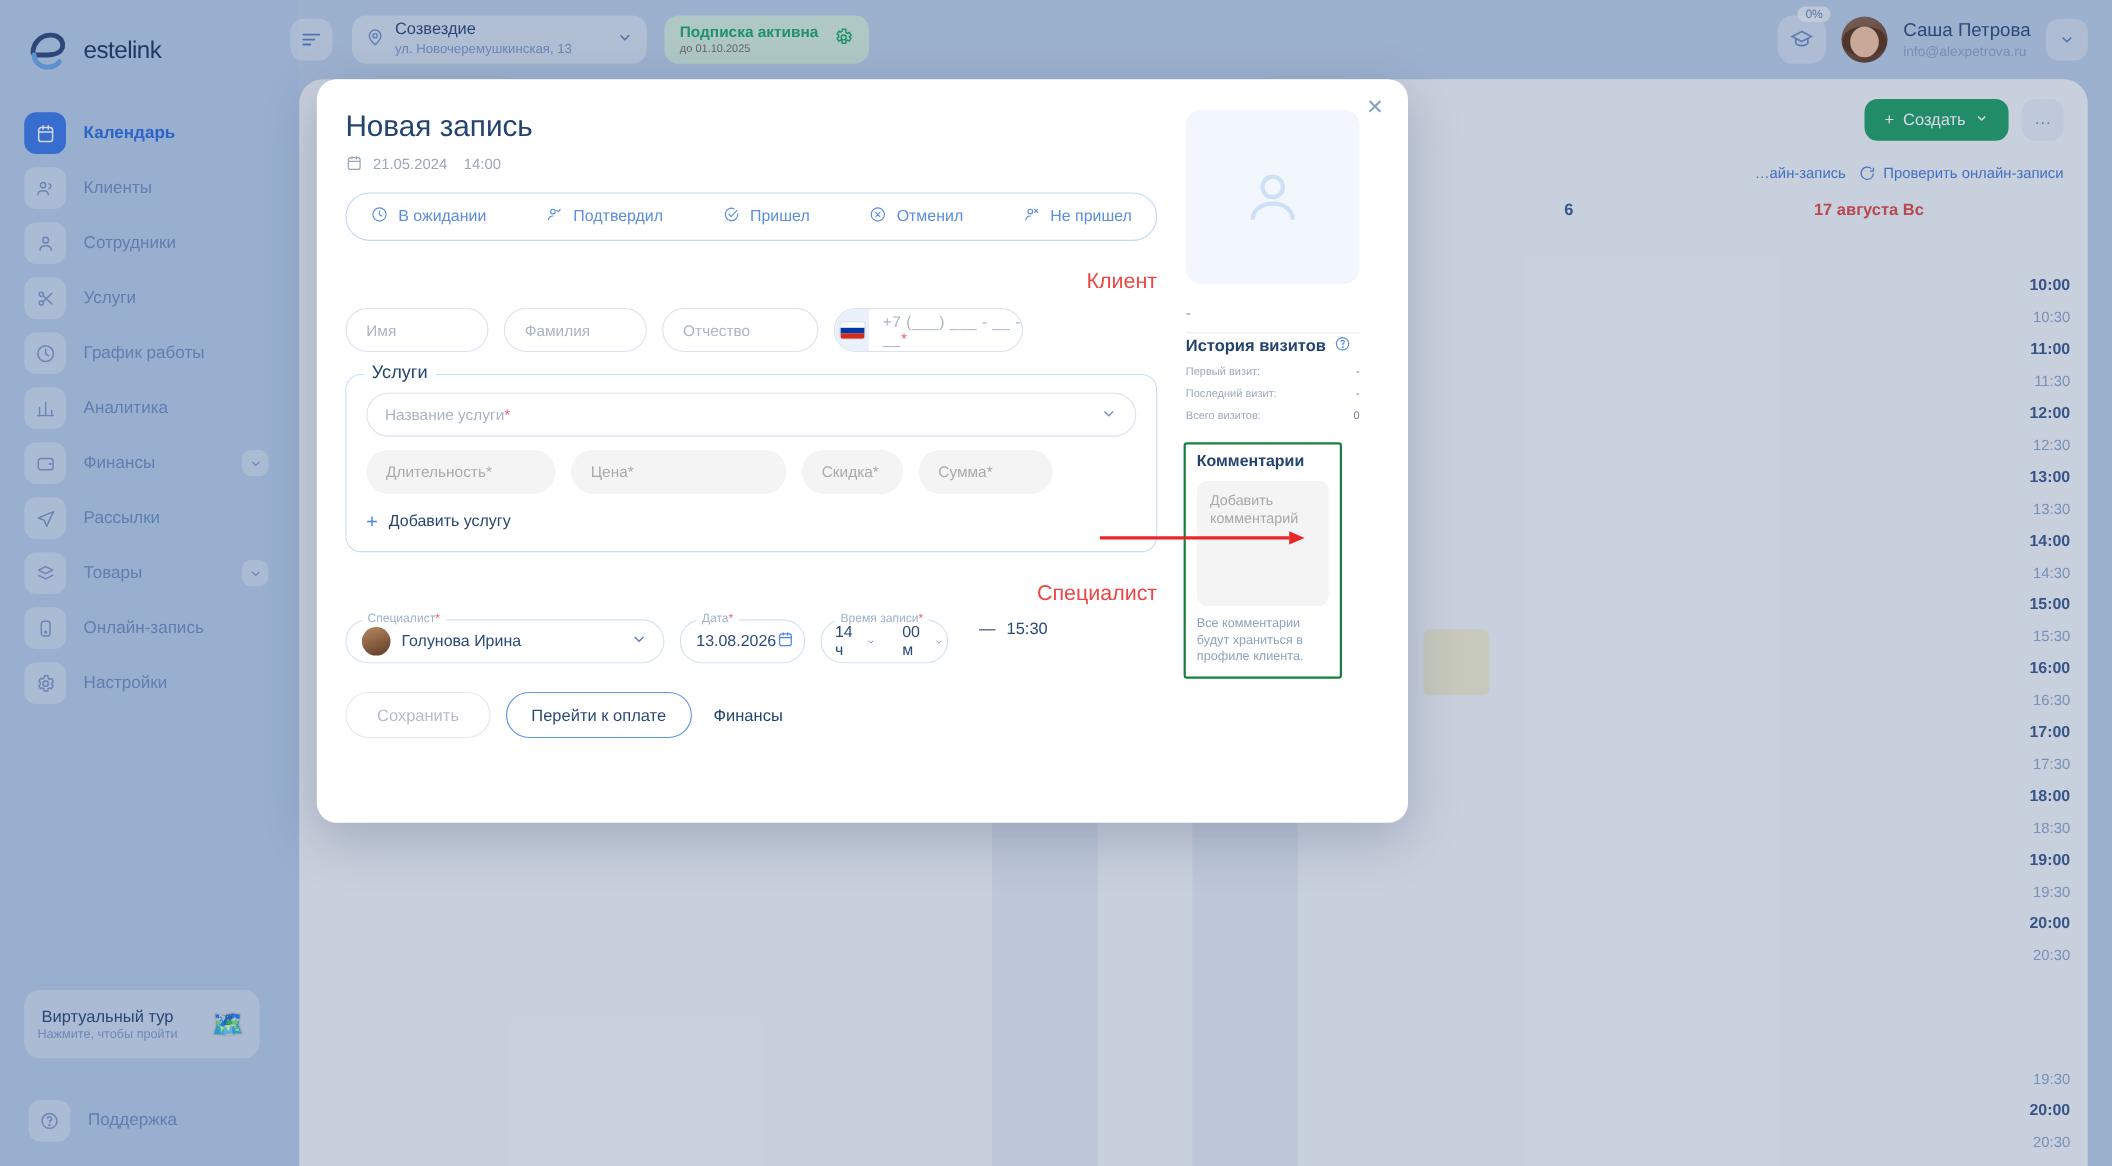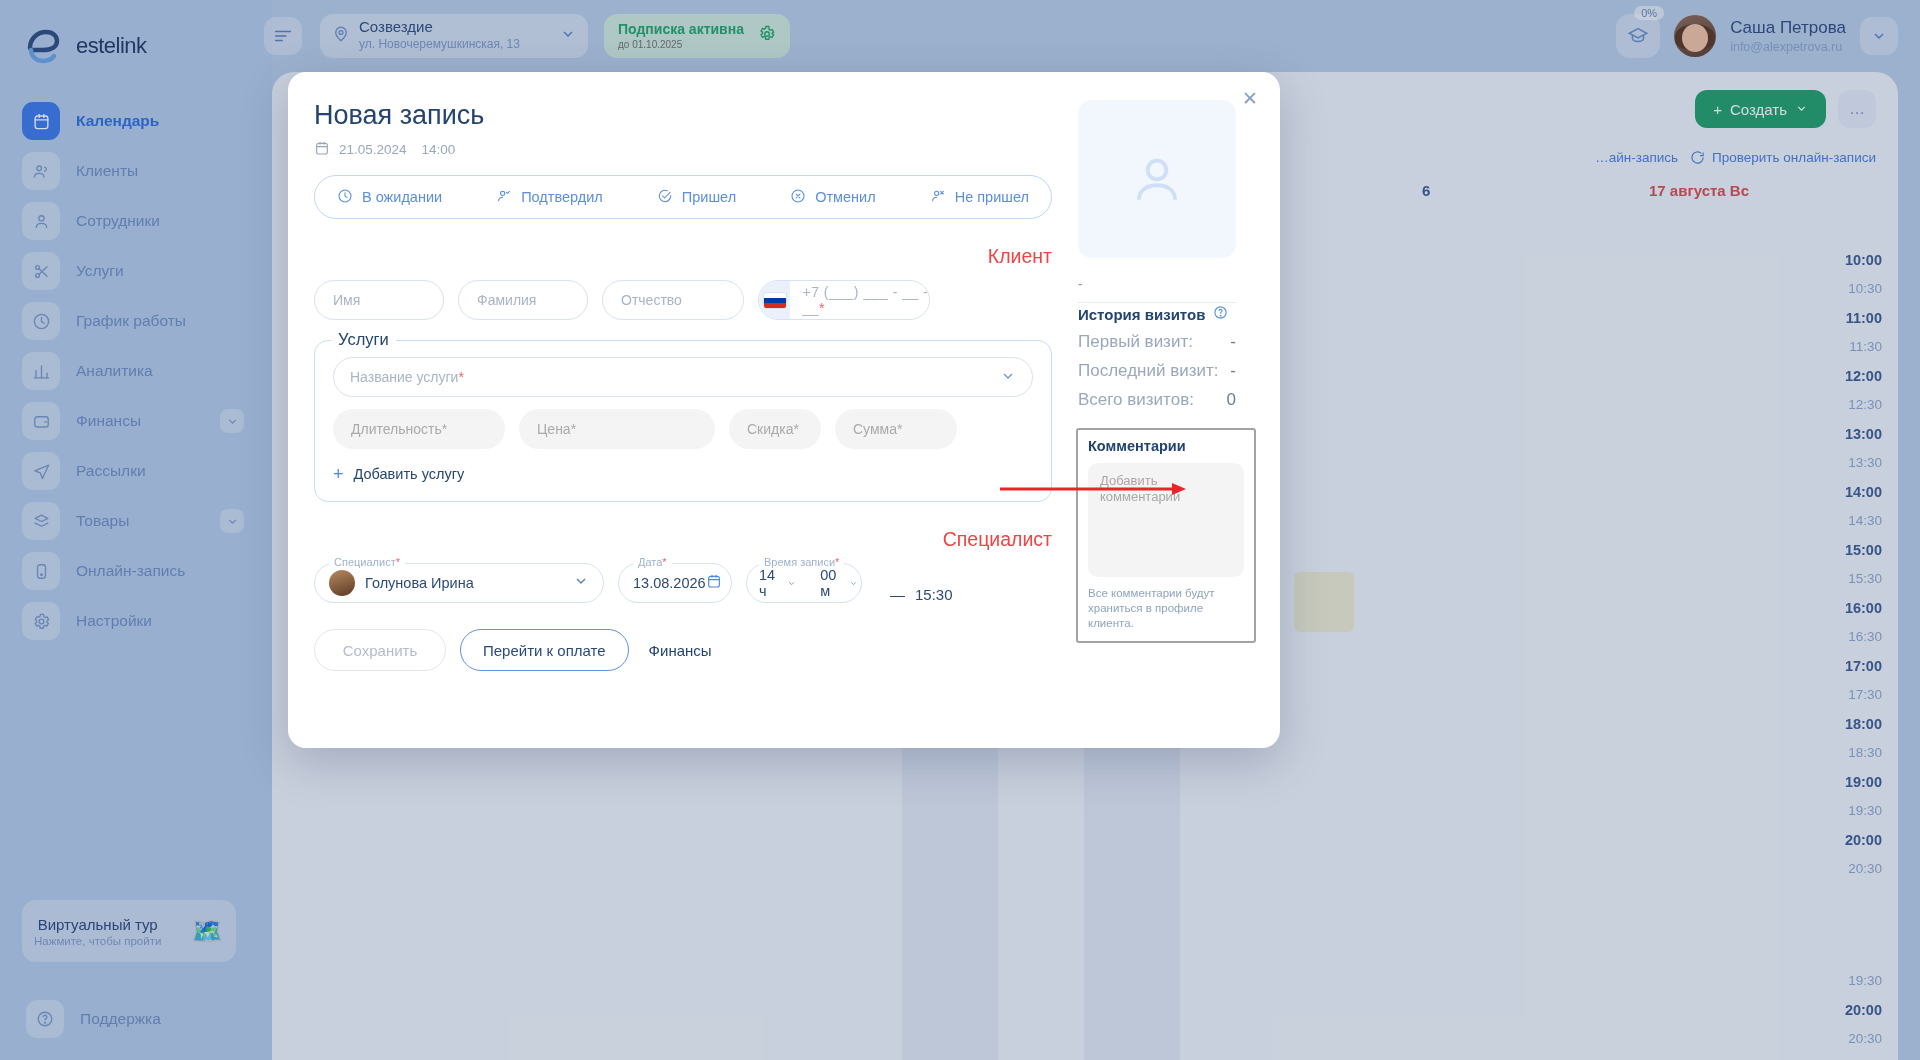--- a/index.html
+++ b/index.html
@@ -191,23 +191,23 @@
   .btn-cancel { font-size: 15px; color:#23446f; cursor:pointer; padding: 0 6px;}
 
   .modal-right { position: absolute; right: 0; top: 0; width: 202px; padding: 28px 18px 0 0;}
   .photo-box { width: 158px; height: 158px; background: #f2f6fd; border-radius: 14px;
      display:flex; align-items:center; justify-content:center; margin-left: 0;}
   .dash { font-size: 14px; color:#8c9bb0; margin-top: 18px;}
   .hr { height: 1px; background:#e7edf5; margin-top: 10px; width: 158px;}
   .hist-title { display:flex; align-items:center; gap:8px; font-size:15px; color:#23446f;
      font-weight:700; margin-top: 2px;}
   .hist-row { display:flex; justify-content: space-between; width: 158px;
-     font-size: 17px; color:#9aa8bb; margin-top: 9px;}
+     font-size: 10px; color:#9aa8bb; margin-top: 9px;}
   .hist-row b { color:#6c7b90; font-weight: 400;}
-  .comments-box { margin-top: 18px; width: 180px; border: 2px solid #a3a3a3; border-radius: 3px;
+  .comments-box { margin-top: 18px; width: 144px; border: 2px solid #15803d; border-radius: 3px;
      padding: 8px 10px 10px 10px; margin-left: -2px;}
   .com-title { font-size: 14.5px; color:#23446f; font-weight:700; }
   .com-area { margin-top: 9px; height: 114px; background:#f4f4f4; border-radius: 10px;
      padding: 10px 12px; font-size: 13px; color:#a8a8a8; line-height: 1.25;}
   .com-note { margin-top: 9px; font-size: 11.5px; color:#8ea3be; line-height: 1.3;}
 
   .arrow-ann { position: absolute; left: 1000px; top: 482px; width: 190px; height: 14px; }
 </style>
 </head>
 <body>
@@ -611,21 +611,21 @@
           <div class="greyinp" style="width:92px">Скидка*</div>
           <div class="greyinp" style="width:122px">Сумма*</div>
         </div>
         <div class="addlink">
           <span class="addplus">+</span>
           <span>Добавить услугу</span>
         </div>
       </div>
 
       <div class="sec-title">Специалист</div>
-      <div class="row" style="align-items:flex-end">
+      <div class="row" style="align-items:flex-start">
         <div class="lfield" style="width:290px">
           <span class="lg"><span>Специалист</span><span class="req">*</span></span>
           <span class="spec-av"></span>
           <span class="spec-name">Голунова Ирина</span>
           <span style="margin-left:auto">
             <svg width="16" height="16" viewBox="0 0 24 24" fill="none" stroke="#5b81bd" stroke-width="2">
                 <path d="M6 9l6 6 6-6"></path>
               </svg>
           </span>
         </div>

